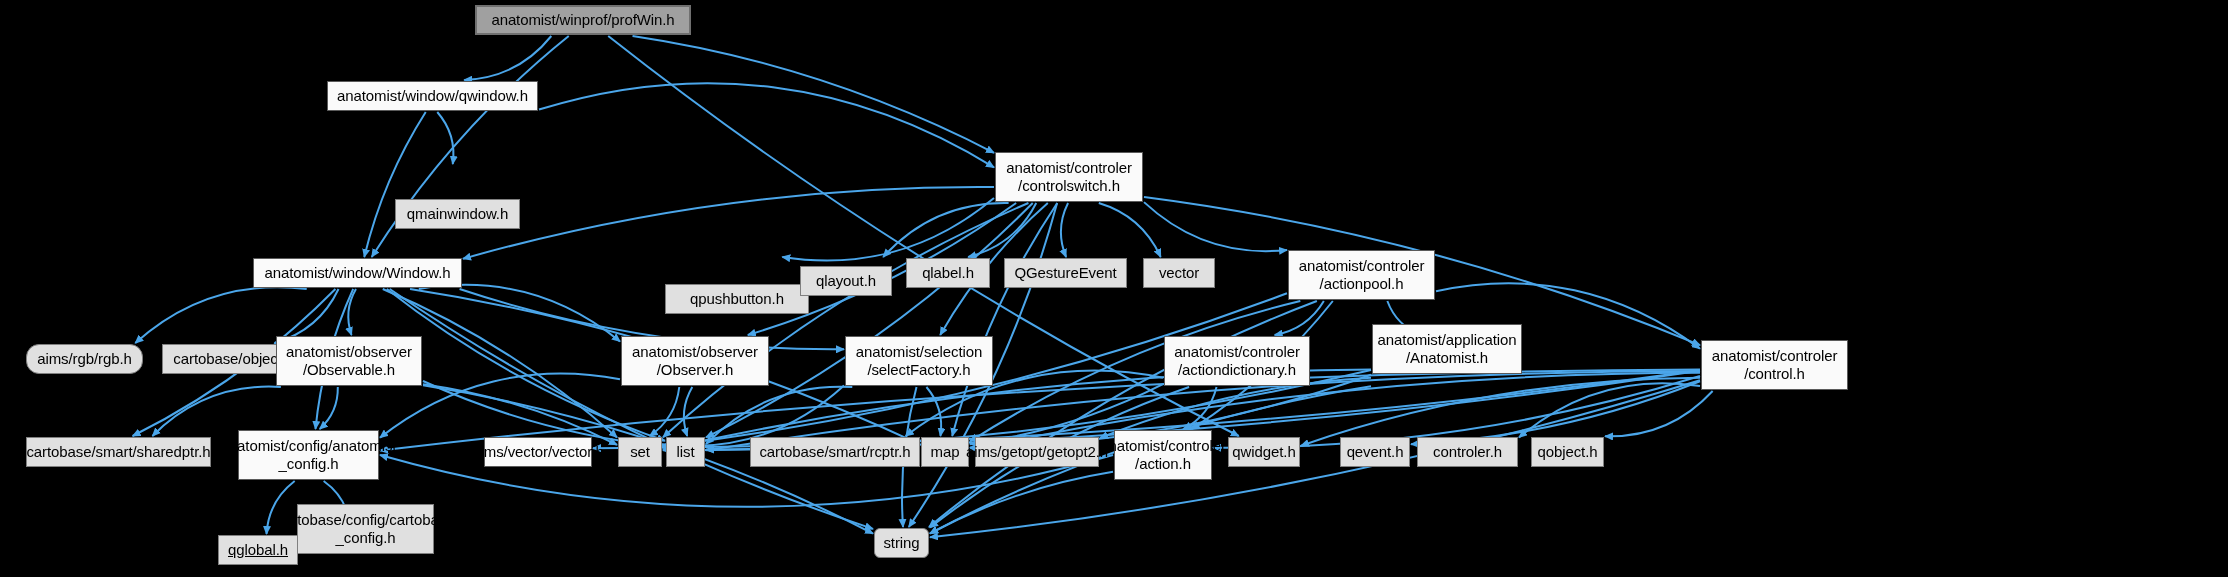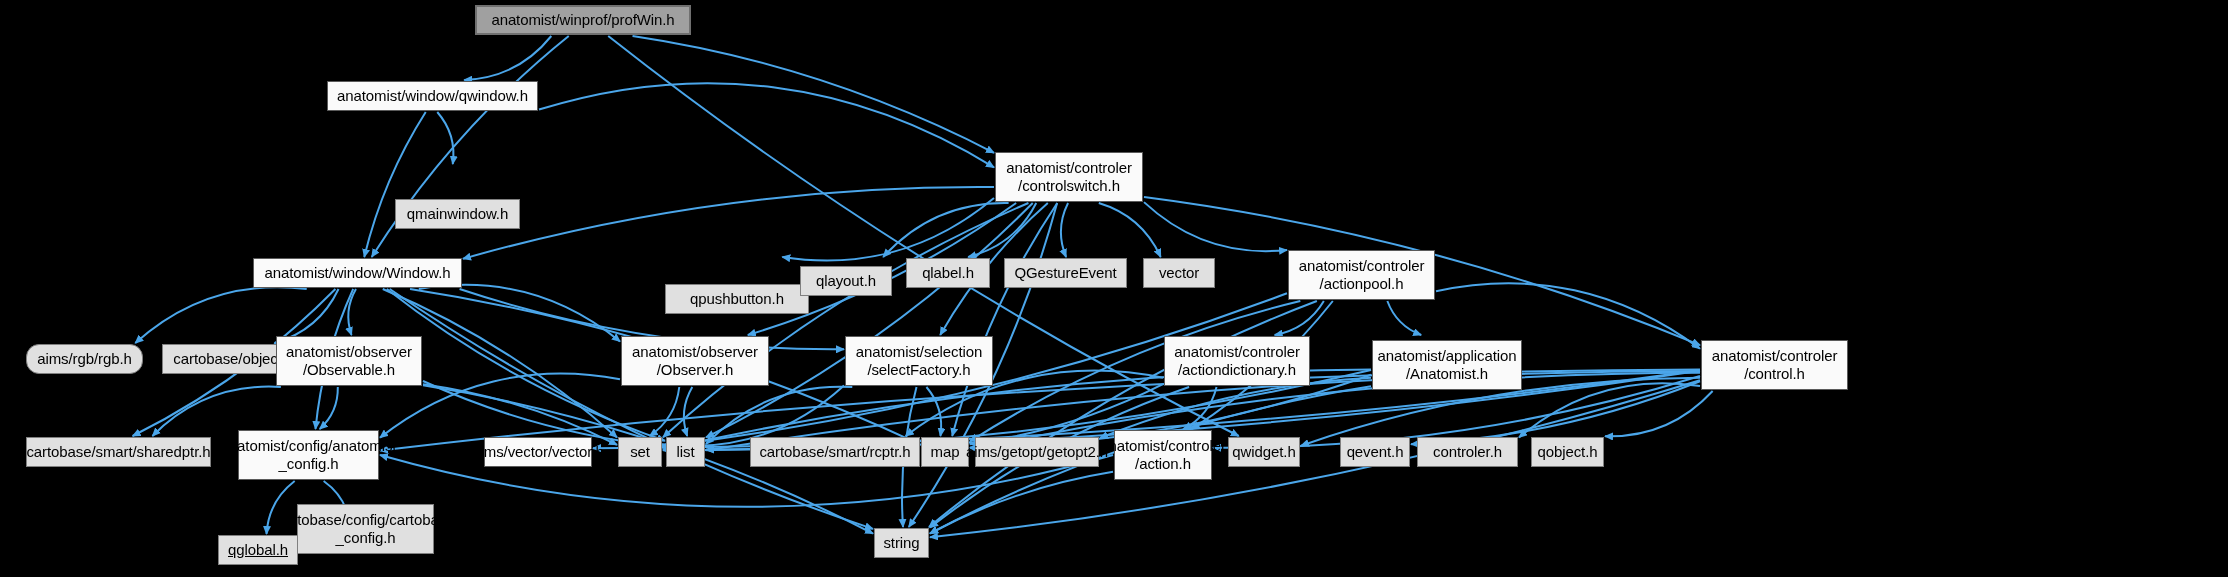--- a/index.html
+++ b/index.html
@@ -154,21 +154,21 @@
       <div class="node" style="left: 26px; top: 344px; width: 117px; height: 30px; border-radius: 13px;">aims/rgb/rgb.h</div>
       <div class="node" style="left: 162px; top: 344px; width: 187px; height: 30px;">cartobase/object/object.h</div>
       <div class="node expanded" style="left: 276px; top: 336px; width: 146px; height: 50px;">anatomist/observer
 /Observable.h</div>
       <div class="node expanded" style="left: 621px; top: 336px; width: 148px; height: 50px;">anatomist/observer
 /Observer.h</div>
       <div class="node expanded" style="left: 845px; top: 336px; width: 148px; height: 50px;">anatomist/selection
 /selectFactory.h</div>
       <div class="node expanded" style="left: 1164px; top: 336px; width: 146px; height: 50px;">anatomist/controler
 /actiondictionary.h</div>
-      <div class="node expanded" style="left: 1372px; top: 340px; width: 150px; height: 50px;">anatomist/application
+      <div class="node expanded" style="left: 1372px; top: 324px; width: 150px; height: 50px;">anatomist/application
 /Anatomist.h</div>
       <div class="node expanded" style="left: 1701px; top: 340px; width: 147px; height: 50px;">anatomist/controler
 /control.h</div>
       <div class="node" style="left: 18px; top: 437px; width: 185px; height: 30px; margin-left: 8px;">cartobase/smart/sharedptr.h</div>
       <div class="node expanded" style="left: 238px; top: 430px; width: 141px; height: 50px;">anatomist/config/anatomist
 _config.h</div>
       <div class="node expanded" style="left: 484px; top: 437px; width: 108px; height: 30px;">aims/vector/vector.h</div>
       <div class="node" style="left: 618px; top: 437px; width: 44px; height: 30px;">set</div>
       <div class="node" style="left: 666px; top: 437px; width: 39px; height: 30px;">list</div>
       <div class="node" style="left: 750px; top: 437px; width: 170px; height: 30px;">cartobase/smart/rcptr.h</div>
@@ -176,15 +176,15 @@
       <div class="node" style="left: 975px; top: 437px; width: 124px; height: 30px;">aims/getopt/getopt2.h</div>
       <div class="node expanded" style="left: 1114px; top: 430px; width: 98px; height: 50px;">anatomist/controler
 /action.h</div>
       <div class="node" style="left: 1228px; top: 437px; width: 72px; height: 30px;">qwidget.h</div>
       <div class="node" style="left: 1340px; top: 437px; width: 70px; height: 30px;">qevent.h</div>
       <div class="node" style="left: 1417px; top: 437px; width: 101px; height: 30px;">controler.h</div>
       <div class="node" style="left: 1531px; top: 437px; width: 73px; height: 30px;">qobject.h</div>
       <div class="node" style="left: 218px; top: 535px; width: 80px; height: 30px; text-decoration: underline;">qglobal.h</div>
       <div class="node" style="left: 297px; top: 504px; width: 137px; height: 50px;">cartobase/config/cartobase
 _config.h</div>
-      <div class="node" style="left: 874px; top: 528px; width: 55px; height: 30px;">string</div>
+      <div class="node" style="left: 874px; top: 528px; width: 55px; height: 30px; border-radius: 6px;">string</div>
     </div>
 </div>
 
 </body></html>

